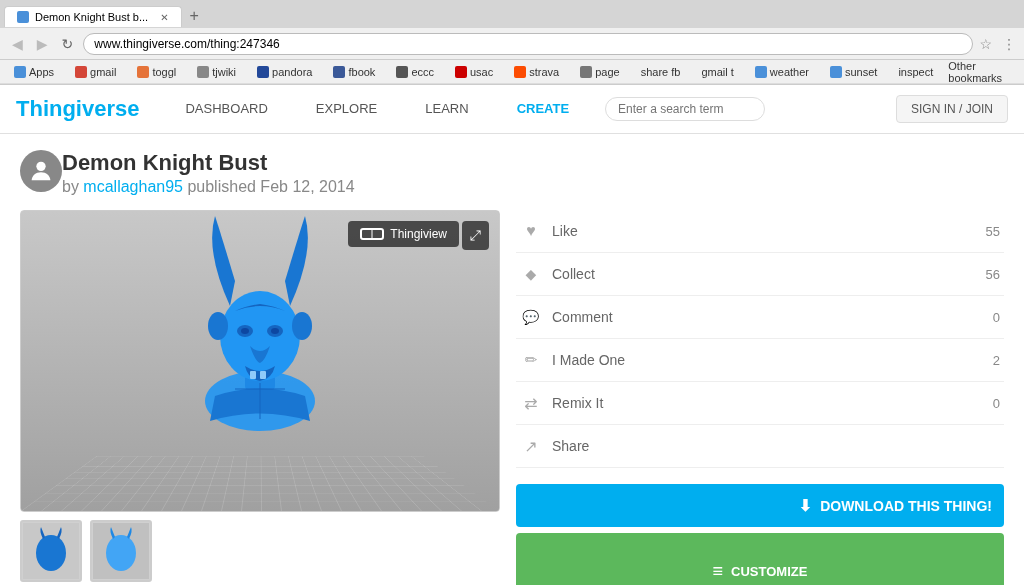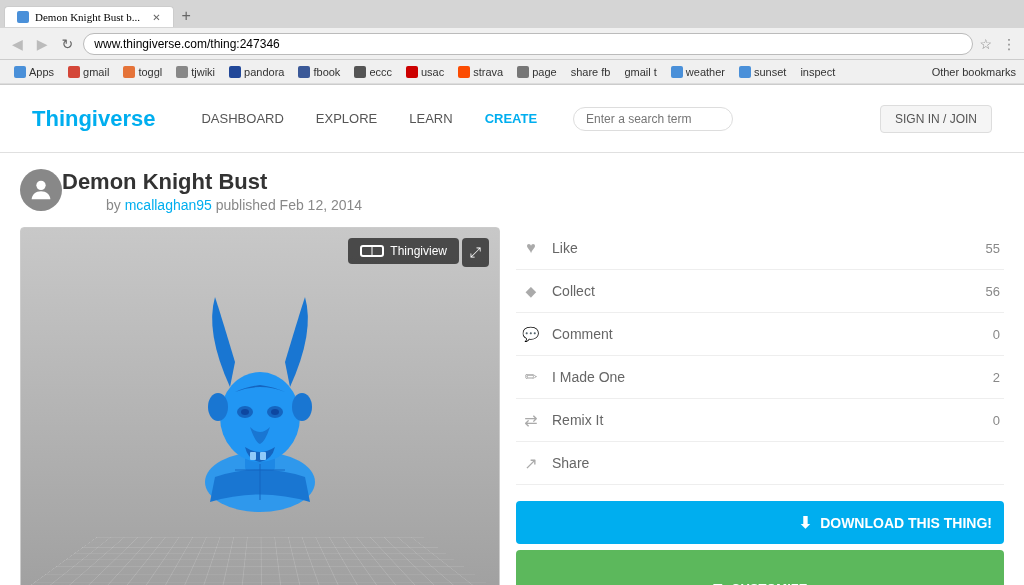--- a/index.html
+++ b/index.html
@@ -1,61 +1,61 @@
 <!DOCTYPE html>
 <html><head>
   <meta charset="utf-8">
   <style>
     * { margin: 0; padding: 0; box-sizing: border-box; }
     body { font-family: Arial, sans-serif; font-size: 13px; background: #fff; width: 1024px; height: 585px; overflow: hidden; }
 
     
     .browser-chrome { background: #e8e8e8; border-bottom: 1px solid #ccc; }
     .tab-bar { display: flex; align-items: center; background: #d5d5d5; padding: 4px 4px 0; height: 28px; }
-    .tab { background: #fff; border: 1px solid #ccc; border-bottom: none; border-radius: 4px 4px 0 0; padding: 4px 12px; font-size: 11px; display: flex; align-items: flex-end; gap: 6px; max-width: 200px; font-family: Liberation Serif, serif; }
+    .tab { background: #fff; border: 1px solid #ccc; border-bottom: none; border-radius: 4px 4px 0 0; padding: 4px 12px; font-size: 11px; display: flex; align-items: flex-end; gap: 6px; max-width: 200px; }
     .tab-favicon { width: 12px; height: 12px; background: #4a90d9; border-radius: 2px; }
     .tab-close { margin-left: 6px; color: #666; cursor: pointer; font-size: 10px; }
     .tab-new { background: none; border: none; margin-left: 4px; font-size: 16px; color: #666; cursor: pointer; padding: 0 4px; }
 
     .address-bar { display: flex; align-items: center; padding: 4px 8px; gap: 6px; background: #f0f0f0; border-bottom: 1px solid #ccc; height: 32px; }
     .nav-btn { background: none; border: none; color: #666; cursor: pointer; font-size: 14px; padding: 2px 4px; }
     .nav-btn:disabled { color: #bbb; }
     .url-bar { flex: 1; border: 1px solid #bbb; border-radius: 12px; padding: 3px 10px; font-size: 12px; background: #fff; }
     .star-btn { font-size: 14px; color: #888; cursor: pointer; }
     .menu-btn { font-size: 14px; color: #888; cursor: pointer; margin-left: 4px; }
 
-    .bookmarks-bar { display: flex; align-items: center; padding: 2px 8px; gap: 2px; background: #f0f0f0; border-bottom: 1px solid #ddd; height: 24px; font-size: 11px; overflow: hidden; }
+    .bookmarks-bar { display: flex; align-items: center; padding: 2px 8px; gap: 9px; background: #f0f0f0; border-bottom: 1px solid #ddd; height: 24px; font-size: 11px; overflow: hidden; }
     .bookmark-item { display: flex; align-items: center; gap: 3px; padding: 1px 6px; cursor: pointer; border-radius: 3px; white-space: nowrap; color: #333; }
     .bm-icon { width: 12px; height: 12px; background: #888; border-radius: 2px; display: inline-block; }
     .other-bookmarks { margin-left: auto; font-size: 11px; color: #333; cursor: pointer; }
 
     
-    .site-header { display: flex; align-items: center; padding: 0 32px; height: 68px; border-bottom: 1px solid #e0e0e0; background: #fff; }
+    .site-header { display: flex; align-items: center; padding: 0 16px; height: 49px; border-bottom: 1px solid #e0e0e0; background: #fff; }
     .logo { color: #00aeef; font-size: 22px; font-weight: bold; margin-right: 30px; text-decoration: none; }
-    .nav-links { display: flex; gap: 0; }
+    .nav-links { display: flex; gap: 16px; }
     .nav-link { padding: 0 16px; color: #555; text-decoration: none; font-size: 13px; text-transform: uppercase; font-weight: 500; line-height: 52px; }
     .nav-link.create { color: #00aeef; font-weight: bold; }
     .search-bar { margin-left: 20px; border: 1px solid #ddd; border-radius: 15px; padding: 4px 12px; font-size: 12px; width: 160px; color: #999; }
     .signin-btn { margin-left: auto; background: #f5f5f5; border: 1px solid #ddd; border-radius: 4px; padding: 6px 14px; font-size: 12px; color: #555; cursor: pointer; white-space: nowrap; }
 
     
     .page-content { padding: 16px 20px; background: #fff; }
     .thing-header { display: flex; align-items: flex-start; margin-bottom: 14px; }
     .avatar { width: 42px; height: 42px; border-radius: 50%; background: #888; display: flex; align-items: center; justify-content: center; flex-shrink: 0; }
     .avatar svg { width: 28px; height: 28px; fill: #fff; }
     .thing-title-block h1 { font-size: 22px; font-weight: bold; color: #333; }
-    .thing-meta { font-size: 14px; color: #888; margin-top: 2px; margin-left: 44px; }
+    .thing-meta { font-size: 16px; color: #888; margin-top: 2px; }
     .thing-meta a { color: #00aeef; text-decoration: none; }
 
     
     .main-layout { display: flex; gap: 16px; }
     
     
     .image-section { flex: 0 0 auto; width: 480px; }
-    .main-image { width: 480px; height: 366px; background: linear-gradient(145deg, #d0d0d0 0%, #b8b8b8 100%); border: 1px solid #ccc; border-radius: 4px; position: relative; display: flex; justify-content: center; overflow: hidden; }
+    .main-image { width: 480px; height: 302px; background: linear-gradient(145deg, #d0d0d0 0%, #b8b8b8 100%); border: 1px solid #ccc; border-radius: 4px; position: relative; display: flex; justify-content: center; overflow: hidden; }
     .model-bg { width: 100%; height: 100%; background: linear-gradient(180deg, #c8c8c8 0%, #b0b0b0 60%, #a0a0a0 100%); position: relative; }
     
     .grid-floor { position: absolute; bottom: 0; left: 0; right: 0; height: 160px; background-image: 
       linear-gradient(rgba(255,255,255,0.15) 1px, transparent 1px),
       linear-gradient(90deg, rgba(255,255,255,0.15) 1px, transparent 1px);
       background-size: 20px 20px;
       transform: perspective(300px) rotateX(60deg);
       transform-origin: bottom;
     }
     

